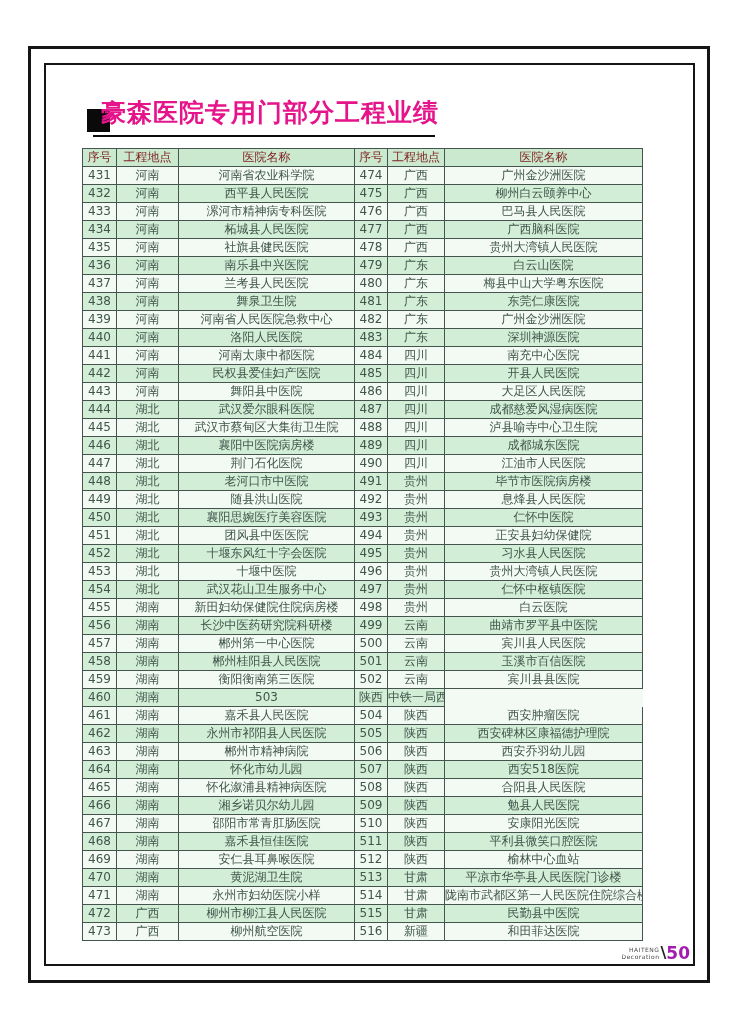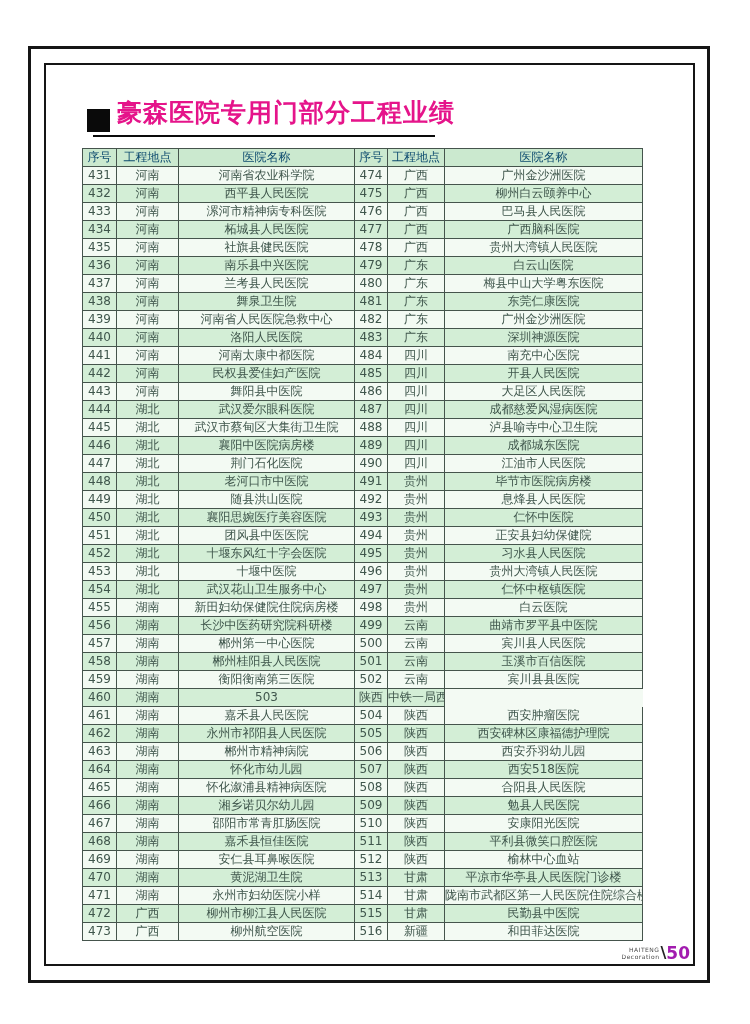--- a/index.html
+++ b/index.html
@@ -13,21 +13,21 @@
   }
   .inner-frame{
     position:absolute;left:44px;top:63px;width:647px;height:899px;
     border:2px solid #151515;background:#ffffff;
   }
   .title-row{position:absolute;left:87px;top:96px;height:40px;}
   .title-bullet{
     position:absolute;left:0;top:13px;width:23px;height:23px;background:#0a0a0a;
   }
   .page-title{
-    position:absolute;left:30px;top:0;white-space:nowrap;
+    position:absolute;left:14px;top:0;white-space:nowrap;
     font-size:25px;font-weight:bold;color:#e5148a;letter-spacing:1px;
   }
   .title-underline{
     position:absolute;left:6px;top:39px;width:342px;height:2px;background:#0a0a0a;
   }
   .results-table{
     position:absolute;left:82px;top:148px;width:560px;
     border-top:1px solid #45544c;border-left:1px solid #45544c;
     background:#f3faf3;
   }
@@ -35,21 +35,21 @@
     display:grid;
     grid-template-columns:34px 62px 176px 33px 57px 198px;
     height:18px;line-height:17px;
   }
   .t-cell{
     box-sizing:border-box;
     border-right:1px solid #45544c;border-bottom:1px solid #45544c;
     font-size:12px;color:#3f564c;text-align:center;
     white-space:nowrap;overflow:hidden;
   }
-  .t-row.header .t-cell{background:#cbe9cf;color:#0c4a6e;}
+  .t-row.header .t-cell{background:#cbe9cf;color:#7f1d1d;}
   .t-row.odd .t-cell{background:#f3faf3;}
   .t-row.even .t-cell{background:#d3eed6;}
   .footer{
     position:absolute;left:560px;top:941px;width:130px;height:24px;
     display:flex;align-items:center;justify-content:flex-end;
   }
   .brand{
     display:flex;flex-direction:column;align-items:flex-end;
     font-size:6px;line-height:7px;color:#4a4a4a;letter-spacing:0.5px;
   }

